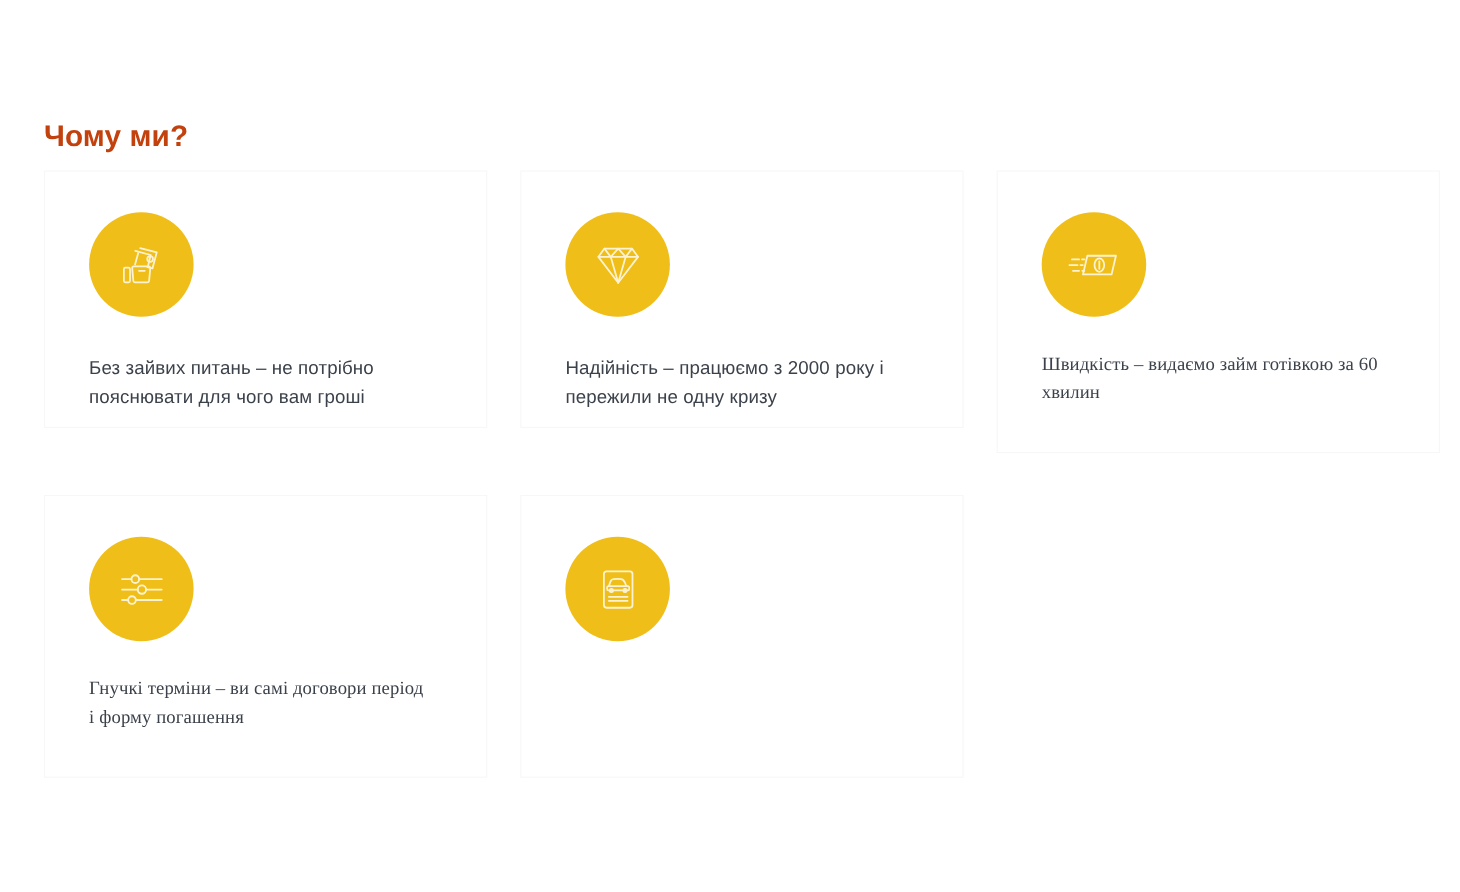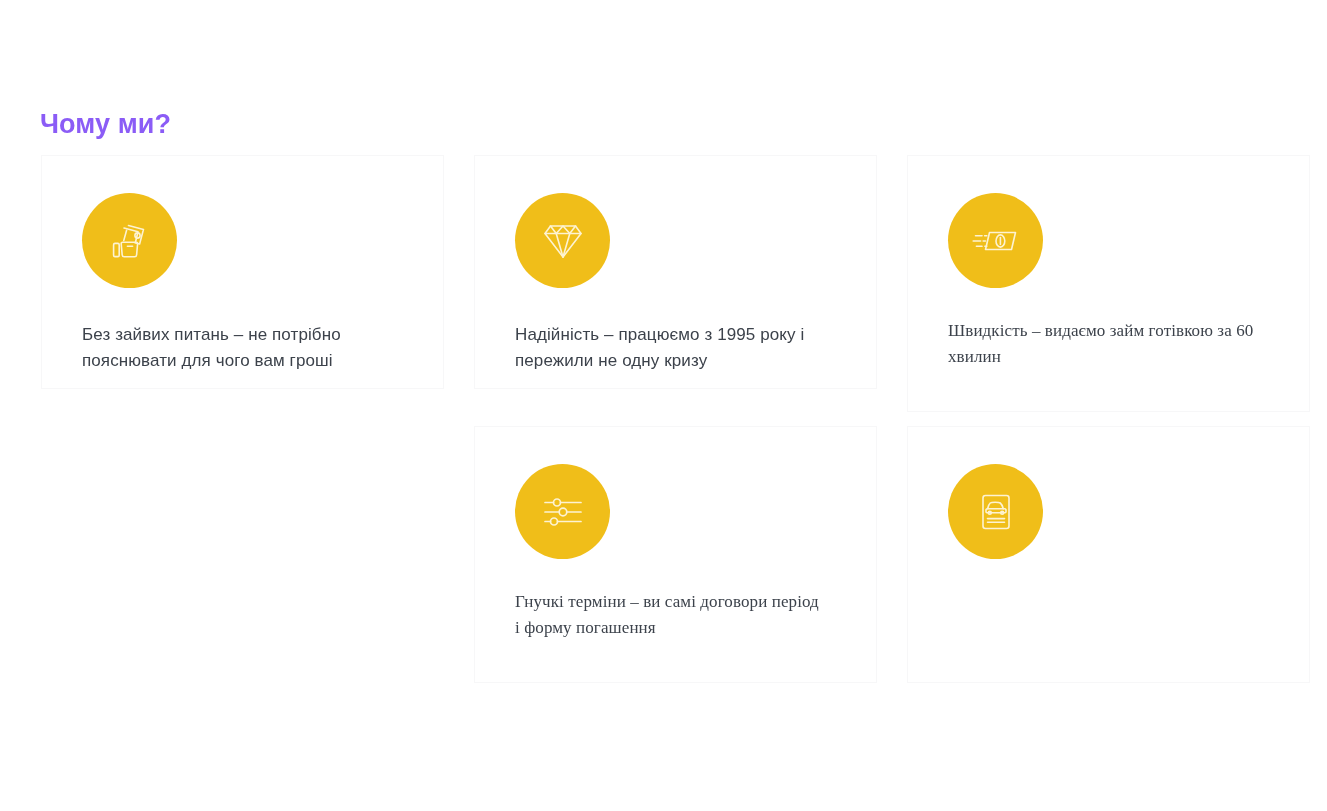--- a/index.html
+++ b/index.html
@@ -21,32 +21,31 @@
     width: 1327px;
     height: 811px;
   }
   .section-title {
     position: absolute;
     left: 40px;
     top: 86px;
     font-size: 27px;
     font-weight: bold;
     letter-spacing: 0.1px;
-    color: #8b5cf6;
+    color: #c2410c;
     line-height: 1.2;
   }
   .grid {
     position: absolute;
     left: 40px;
     top: 155px;
     width: 1270px;
     display: flex;
     flex-wrap: wrap;
-    gap: 14px 30px;
-    justify-content: flex-end;
+    gap: 38px 30px;
   }
   .card {
     box-sizing: border-box;
     width: 403px;
     background: #ffffff;
     border: 1px solid #f7f7f8;
     padding: 37px 40px 34px 40px;
     display: flex;
     flex-direction: column;
   }
@@ -109,21 +108,21 @@
         <span>
           <svg width="46" height="46" viewBox="0 0 46 46" fill="none" stroke="#fdf3d2" stroke-width="1.6" stroke-linecap="round" stroke-linejoin="round">
             <path d="M5 15.5 L10.5 8 H35.5 L41 15.5 L23 39 Z"></path>
             <path d="M5 15.5 H41"></path>
             <path d="M10.5 8 L16.2 15.5 L23 39"></path>
             <path d="M35.5 8 L29.8 15.5 L23 39"></path>
             <path d="M16.2 15.5 L23 8 L29.8 15.5"></path>
           </svg>
         </span>
       </div>
-      <div class="card-text">Надійність – працюємо з 1995 року і пережили не одну кризу</div>
+      <div class="card-text">Надійність – працюємо з 2000 року і пережили не одну кризу</div>
     </div>
 
 
     <div class="card row2">
       <div class="icon-circle">
         <span>
           <svg width="52" height="52" viewBox="0 0 52 52" fill="none" stroke="#fdf3d2" stroke-width="1.6" stroke-linecap="round" stroke-linejoin="round">
             <path d="M19.5 17.5 H45.5 L41.5 34.5 H15.5 Z"></path>
             <ellipse cx="30.4" cy="26" rx="4.4" ry="6.1"></ellipse>
             <path d="M30.4 22.6 v6.8"></path>

